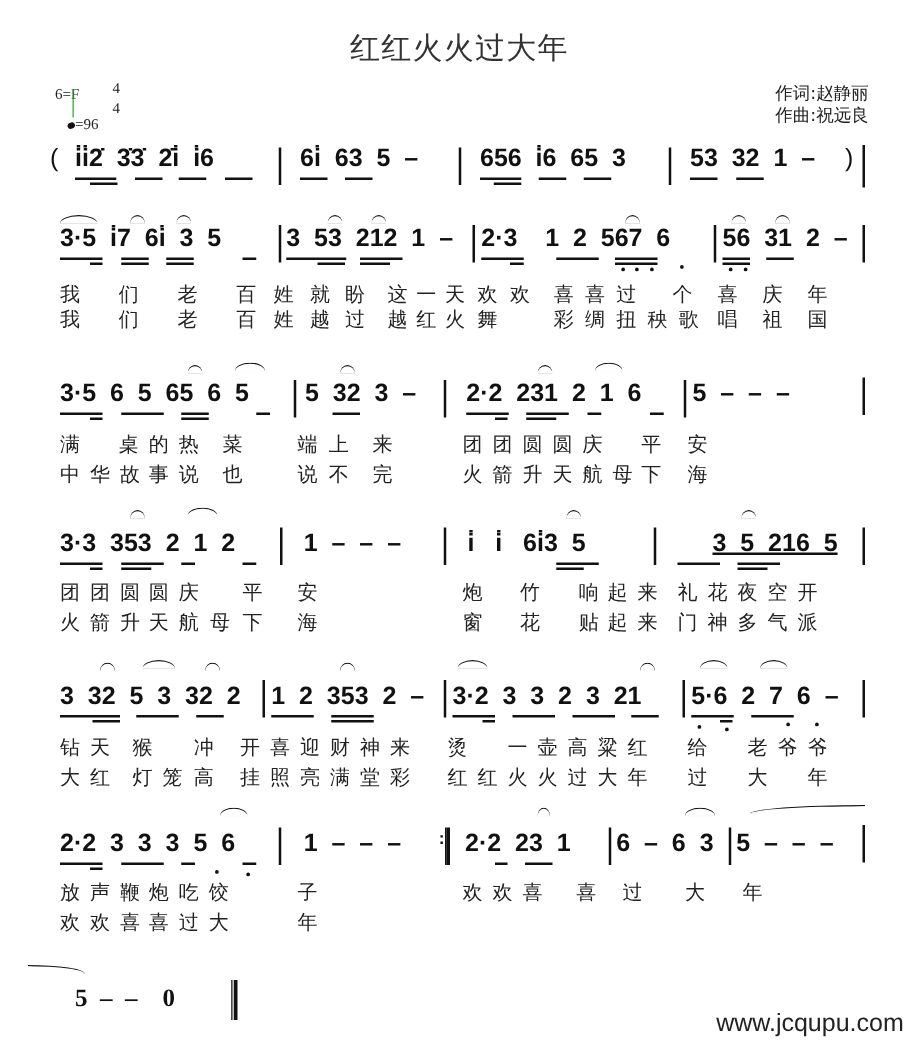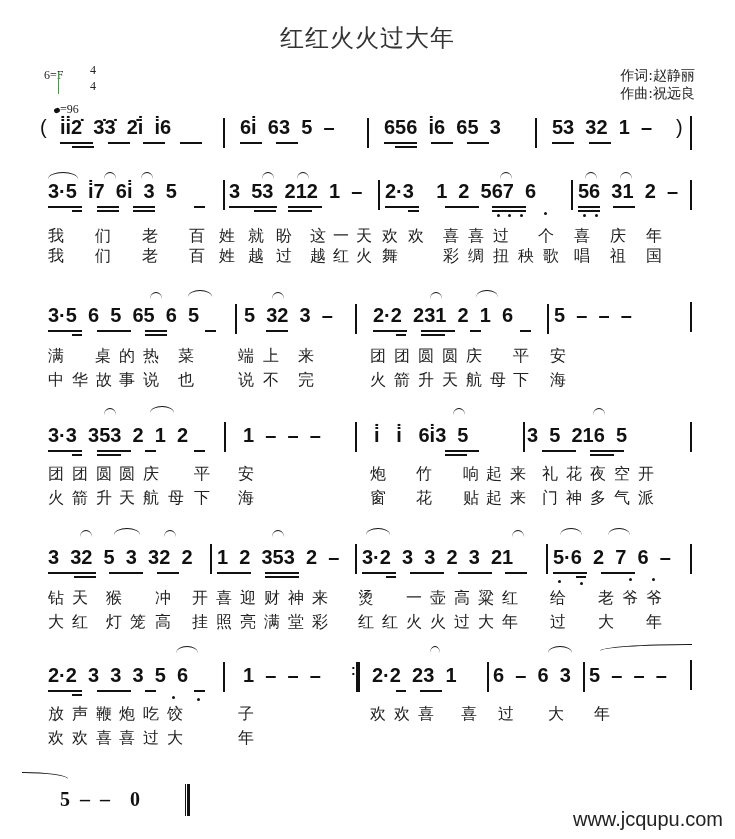--- a/index.html
+++ b/index.html
@@ -3,21 +3,21 @@
 <meta charset="utf-8">
 <style>
   html, body { margin:0; padding:0; background:#ffffff; }
   body { width:735px; height:839px; position:relative; overflow:hidden;
          font-family:"DejaVu Sans", sans-serif; color:#111; }
   .title { position:absolute; top:22px; left:0; width:735px; text-align:center;
            font-size:24px; color:#333; letter-spacing:1px; }
   .meta-left { position:absolute; left:44px; top:62px; font-size:12px; color:#222; font-family:"Liberation Serif", serif; }
   .key { position:absolute; left:0; top:6px; }
   .ts { position:absolute; left:44px; top:0; width:10px; text-align:center; line-height:16px; font-size:12px; }
-  .tempo { position:absolute; left:10px; top:40px; white-space:nowrap; }
+  .tempo { position:absolute; left:10px; top:30px; white-space:nowrap; }
   .note-glyph { display:inline-block; width:6px; height:5px; background:#111; border-radius:50%; transform:rotate(-20deg); position:relative; }
   .note-stem { position:absolute; left:14px; top:10px; width:1px; height:22px; background:#3a3; }
   .credits { position:absolute; right:40px; top:66px; font-size:14px; color:#222; line-height:18px; }
   .line { position:absolute; left:0; width:735px; }
   .tok { position:absolute; font-family:"Liberation Sans", sans-serif; font-weight:bold; font-size:20px; white-space:nowrap; }
   .bar { position:absolute; width:1.5px; background:#111; height:30px; }
   .dbar { position:absolute; width:4px; border-left:1.5px solid #111; border-right:3px solid #111; height:30px; box-sizing:border-box; }
   .ul { position:absolute; height:1.5px; background:#111; }
   .slur { position:absolute; border-top:1.5px solid #111; border-radius:50% 50% 0 0 / 100% 100% 0 0; height:6px; }
   .dot { position:absolute; width:3px; height:3px; background:#111; border-radius:50%; }
@@ -236,21 +236,21 @@
     <div class="ul" style="left:97px;top:46px;width:24px;"></div>
   <div class="ul" style="left:145px;top:42px;width:11px;"></div>
   <div class="ul" style="left:194px;top:42px;width:11px;"></div>
   <div class="bar" style="left:224px;top:14px;"></div>
   <span class="tok" style="left:243px;top:16px;">1&nbsp; –&nbsp; –&nbsp; –</span>
   <div class="bar" style="left:355px;top:14px;"></div>
   <span class="tok" style="left:374px;top:16px;">i̇&nbsp;&nbsp; i̇&nbsp;&nbsp; 6i̇3&nbsp; 5</span>
   <div class="ul" style="left:445px;top:42px;width:34px;"></div>
     <div class="ul" style="left:445px;top:46px;width:22px;"></div>
   <div class="bar" style="left:523px;top:14px;"></div>
-  <span class="tok" style="left:527px;top:16px;">3&nbsp; 5&nbsp; 216&nbsp; 5</span>
+  <span class="tok" style="left:570px;top:16px;text-decoration:underline;">3&nbsp; 5&nbsp; 216&nbsp; 5</span>
   <div class="ul" style="left:542px;top:42px;width:34px;"></div>
   <div class="ul" style="left:590px;top:42px;width:34px;"></div>
     <div class="ul" style="left:590px;top:46px;width:24px;"></div>
   <div class="bar" style="left:690px;top:14px;"></div>
   <div class="lyr" style="left:48px;top:56px;">
     <span style="left:0">团</span>
       <span style="left:24px">团</span>
       <span style="left:48px">圆</span>
       <span style="left:71px">圆</span>
       <span style="left:95px">庆</span>

